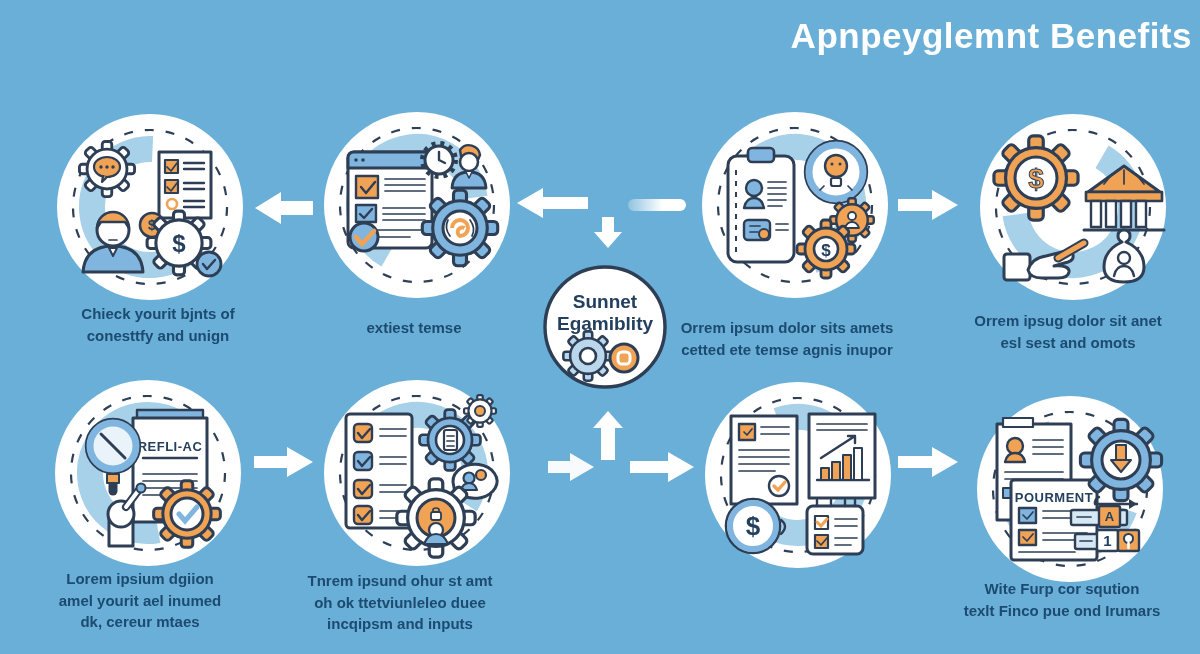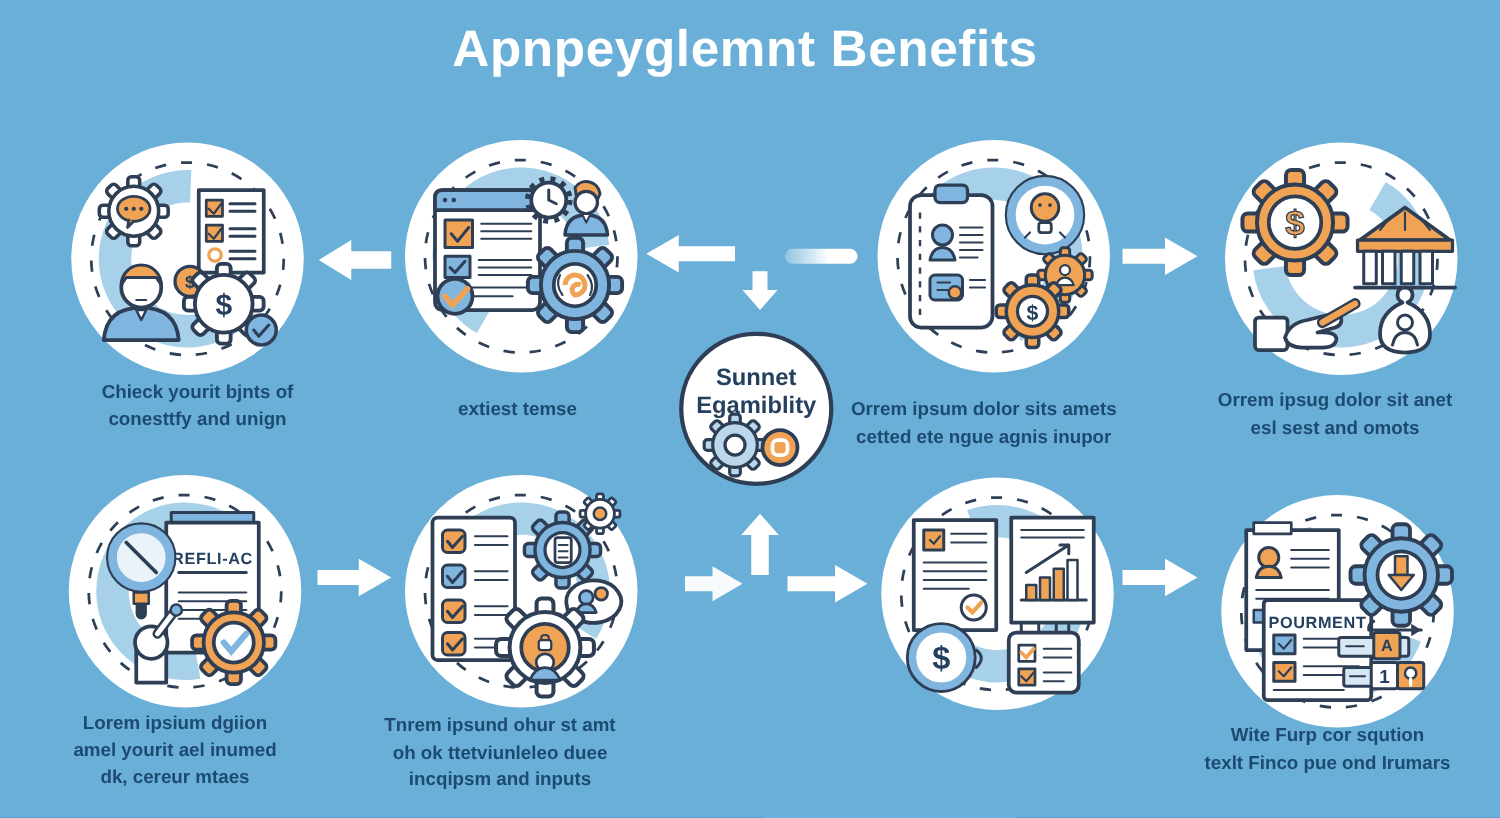--- a/index.html
+++ b/index.html
@@ -2,22 +2,22 @@
 <html><head>
 <meta charset="utf-8">
 <style>
   html,body { margin:0; padding:0; background:#4d93bd; }
   .canvas {
     position:relative; width:1200px; height:654px; overflow:hidden;
     background:#69AFD7;
     font-family:"Liberation Sans", sans-serif;
   }
   .title {
-    position:absolute; top:16px; left:0; width:1192px; text-align:center;
-    color:#ffffff; font-size:41px; font-weight:800; letter-spacing:.5px;
+    position:absolute; top:16px; left:0; width:1192px; text-align:right;
+    color:#ffffff; font-size:35px; font-weight:800; letter-spacing:.5px;
   }
   .node { position:absolute; width:190px; height:190px; }
   .node svg { display:block; width:100%; height:100%; }
   .center-node { position:absolute; width:130px; height:130px; }
   .caption {
     position:absolute; width:280px; text-align:center;
     color:#1C4A70; font-size:15px; font-weight:700; line-height:21.5px;
   }
   .arrows { position:absolute; left:0; top:0; pointer-events:none; }
   
@@ -366,21 +366,21 @@
 
   <div class="caption" style="left:18px;top:303px">
     <div>Chieck yourit bjnts of</div>
     <div>conesttfy and unign</div>
   </div>
   <div class="caption" style="left:274px;top:317px">
     <div>extiest temse</div>
   </div>
   <div class="caption" style="left:647px;top:317px">
     <div>Orrem ipsum dolor sits amets</div>
-    <div>cetted ete ngue agnis inupor</div>
+    <div>cetted ete temse agnis inupor</div>
   </div>
   <div class="caption" style="left:928px;top:310px">
     <div>Orrem ipsug dolor sit anet</div>
     <div>esl sest and omots</div>
   </div>
   <div class="caption" style="left:0px;top:568px">
     <div>Lorem ipsium dgiion</div>
     <div>amel yourit ael inumed</div>
     <div>dk, cereur mtaes</div>
   </div>

